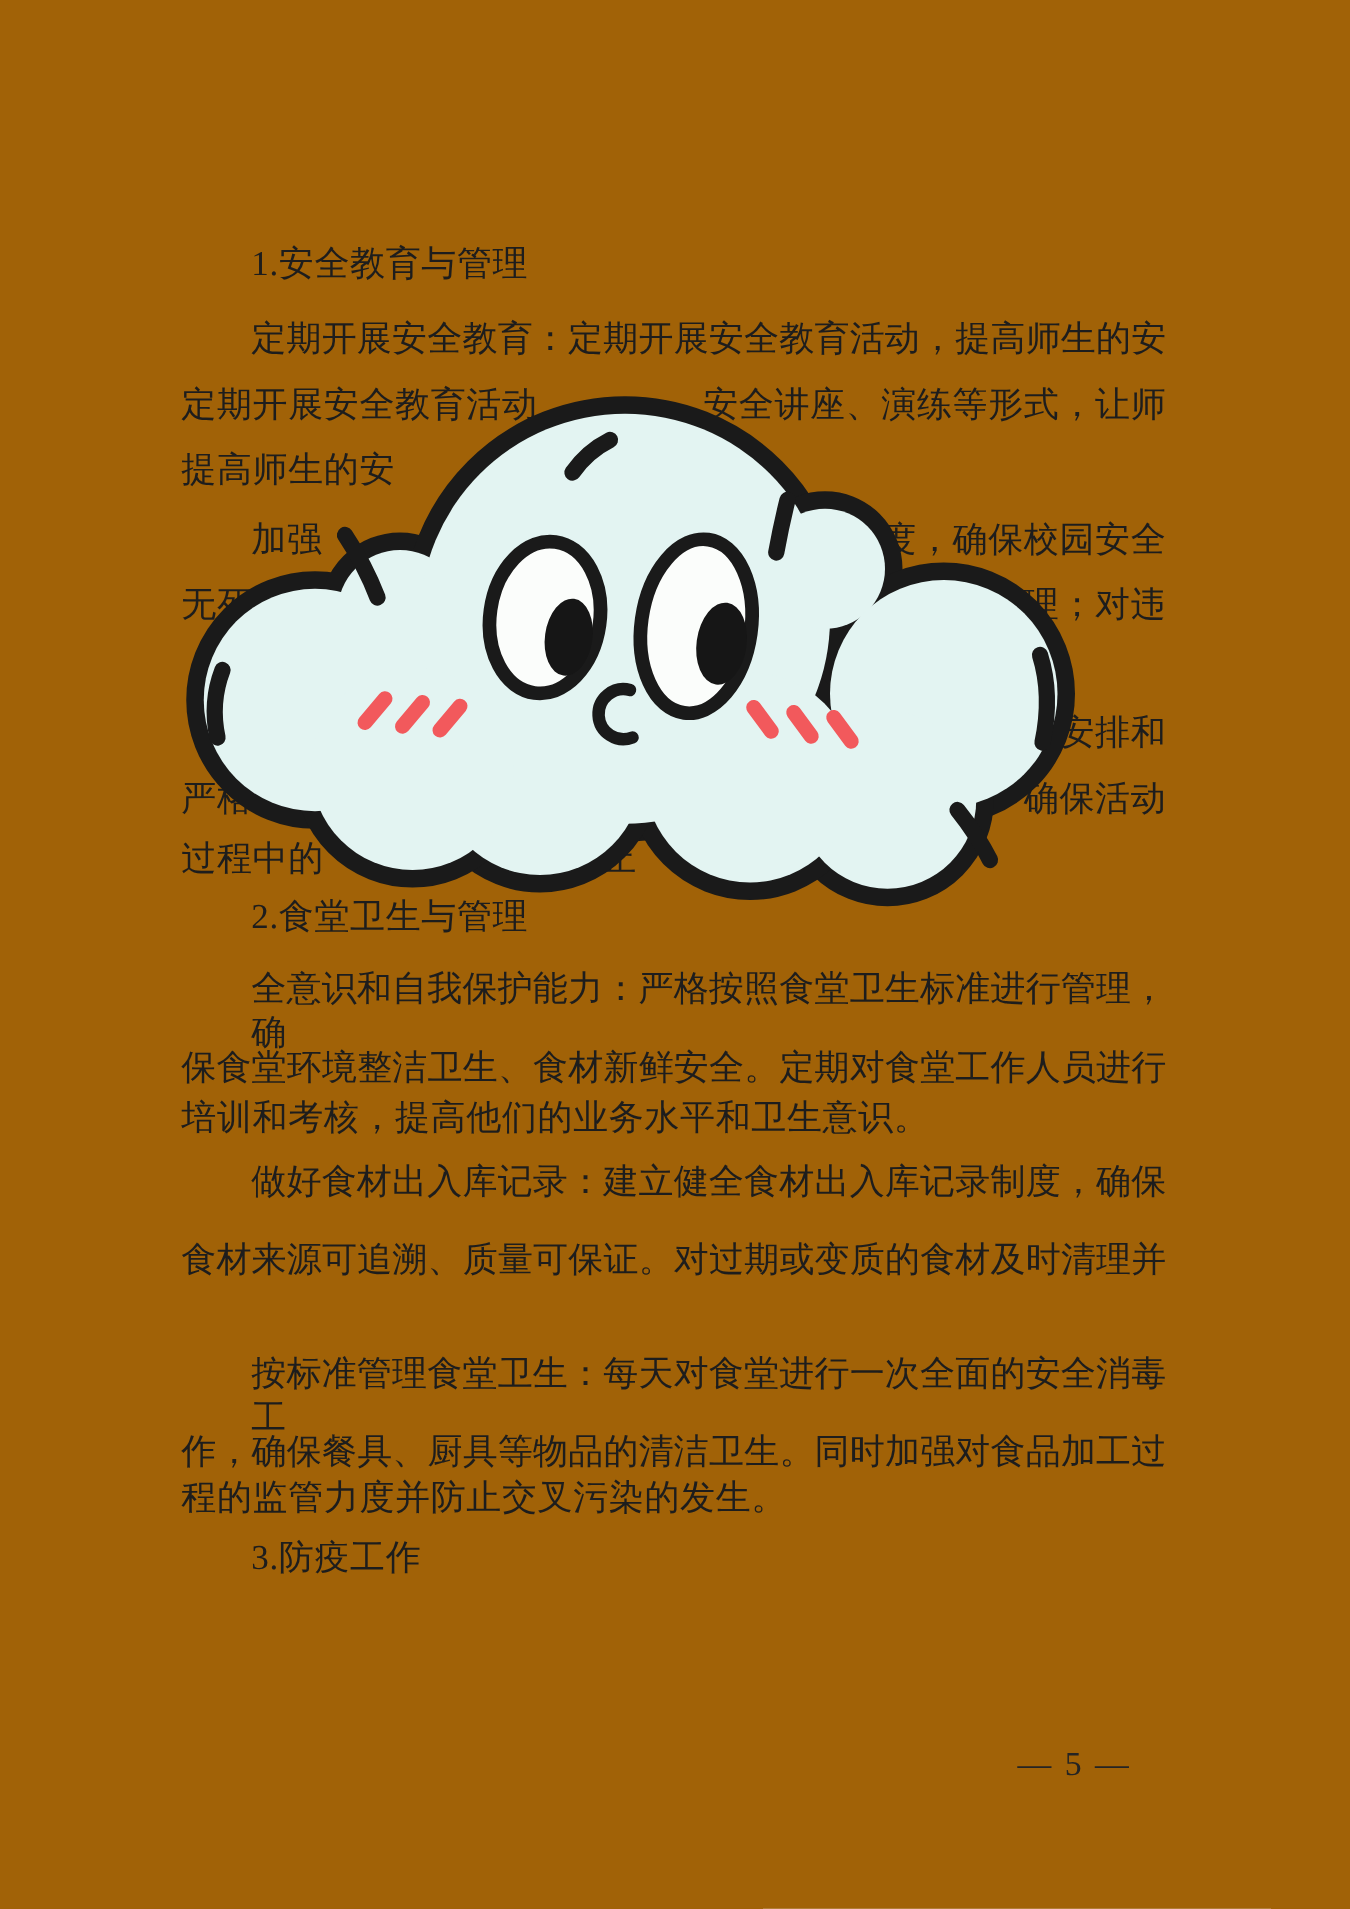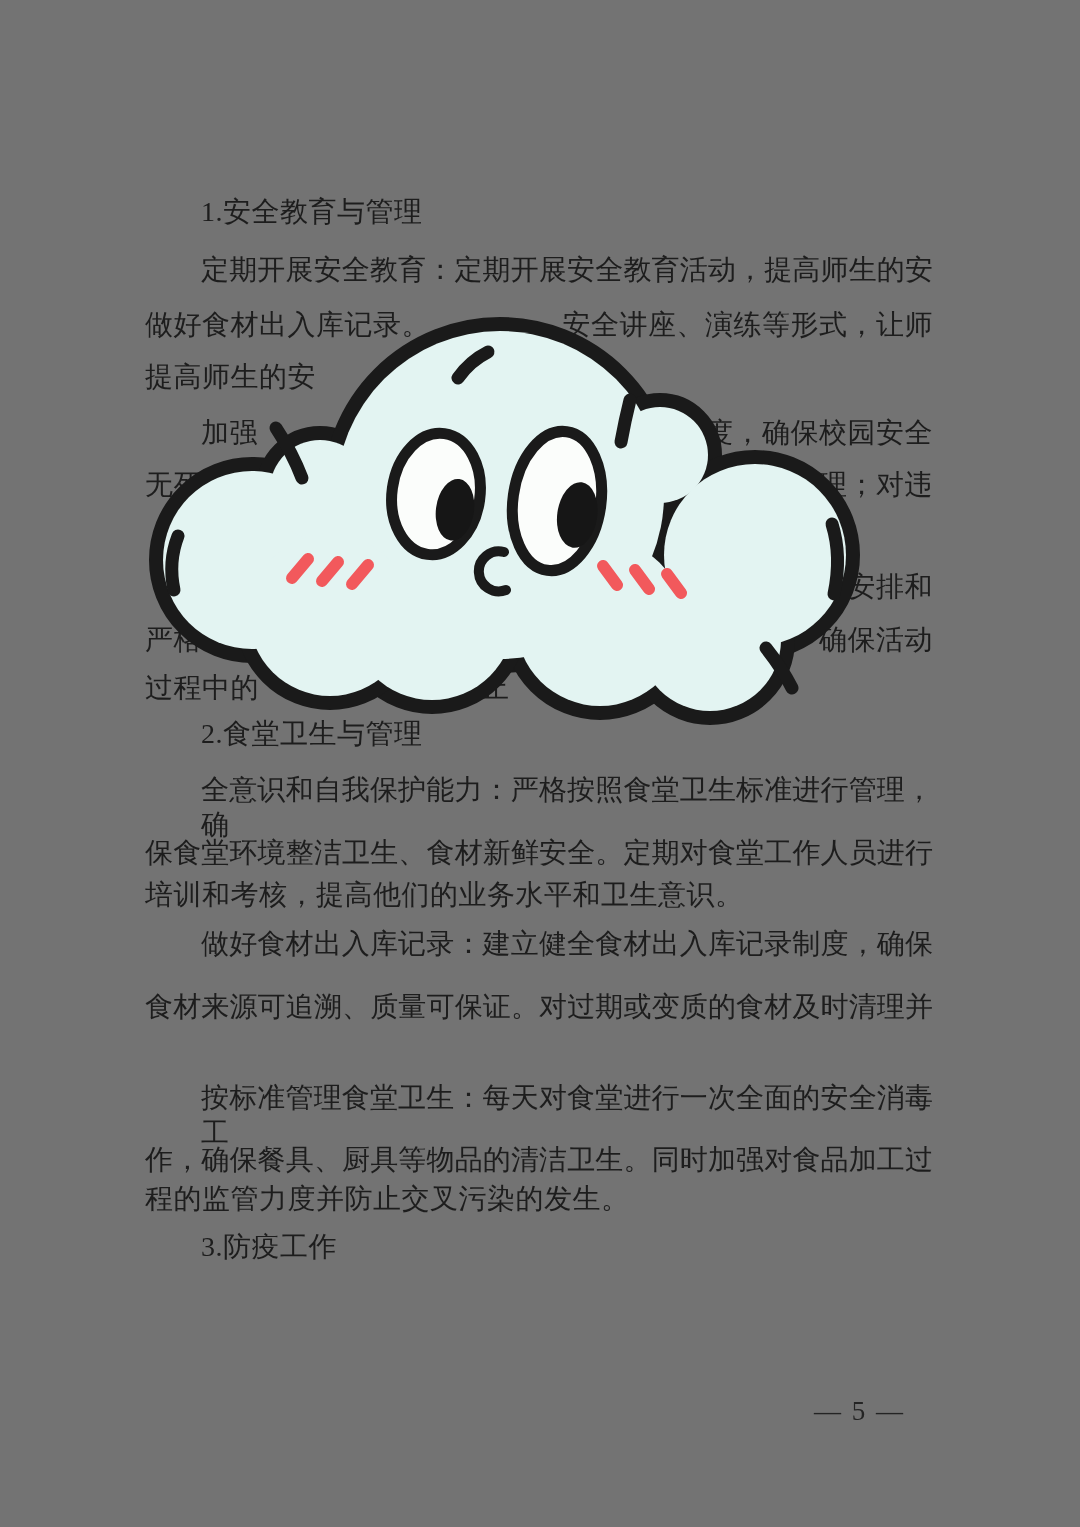--- a/index.html
+++ b/index.html
@@ -8,28 +8,28 @@
     --blush:#f2595c;
     --eye-fill:#fbfdfb;
     --ink:#1d1d1d;
   }
   html,body{margin:0;padding:0;}
   body{
     width:1080px;height:1527px;position:relative;background:#ffffff;
     font-family:"Liberation Serif","DejaVu Serif",serif;color:var(--ink);
     overflow:hidden;
   }
-  .page{position:absolute;inset:0;background:#737373;}
+  .page{position:absolute;inset:0;background:#a16207;}
   .line{
     position:absolute;font-size:28px;line-height:35px;letter-spacing:0.5px;
     white-space:nowrap;color:var(--ink);
   }
   .just{
     white-space:normal;letter-spacing:0;
-    text-align:justify;text-align-last:justify;text-justify:inter-character;font-family:Liberation Mono, monospace;
+    text-align:justify;text-align-last:justify;text-justify:inter-character;
   }
   .left-col{left:145px;}
   .indent{left:201px;}
   .wide{width:788px;margin-top:11px;}
   .wide-indent{width:732px;}
   .frag-right{right:147px;left:auto;}
   .pageno{
     position:absolute;top:1396px;left:814px;font-size:27px;letter-spacing:2px;
     color:#242424;
   }
@@ -37,21 +37,21 @@
 </style>
 </head>
 <body>
 
 <div class="page">
 
   <div class="line indent" style="top:194px">1.安全教育与管理</div>
 
   <div class="line indent just wide-indent" style="top:254px">定期开展安全教育：定期开展安全教育活动，提高师生的安</div>
 
-  <div class="line left-col" style="top:307px">做好食材出入库记录。</div>
+  <div class="line left-col" style="top:307px">定期开展安全教育活动。</div>
   <div class="line frag-right" style="top:307px">安全讲座、演练等形式，让师</div>
 
   <div class="line left-col" style="top:359px">提高师生的安</div>
 
   <div class="line indent" style="top:415px">加强</div>
   <div class="line frag-right" style="top:415px">度，确保校园安全</div>
 
   <div class="line left-col" style="top:467px">无死</div>
   <div class="line frag-right" style="top:467px">处理；对违</div>
 

